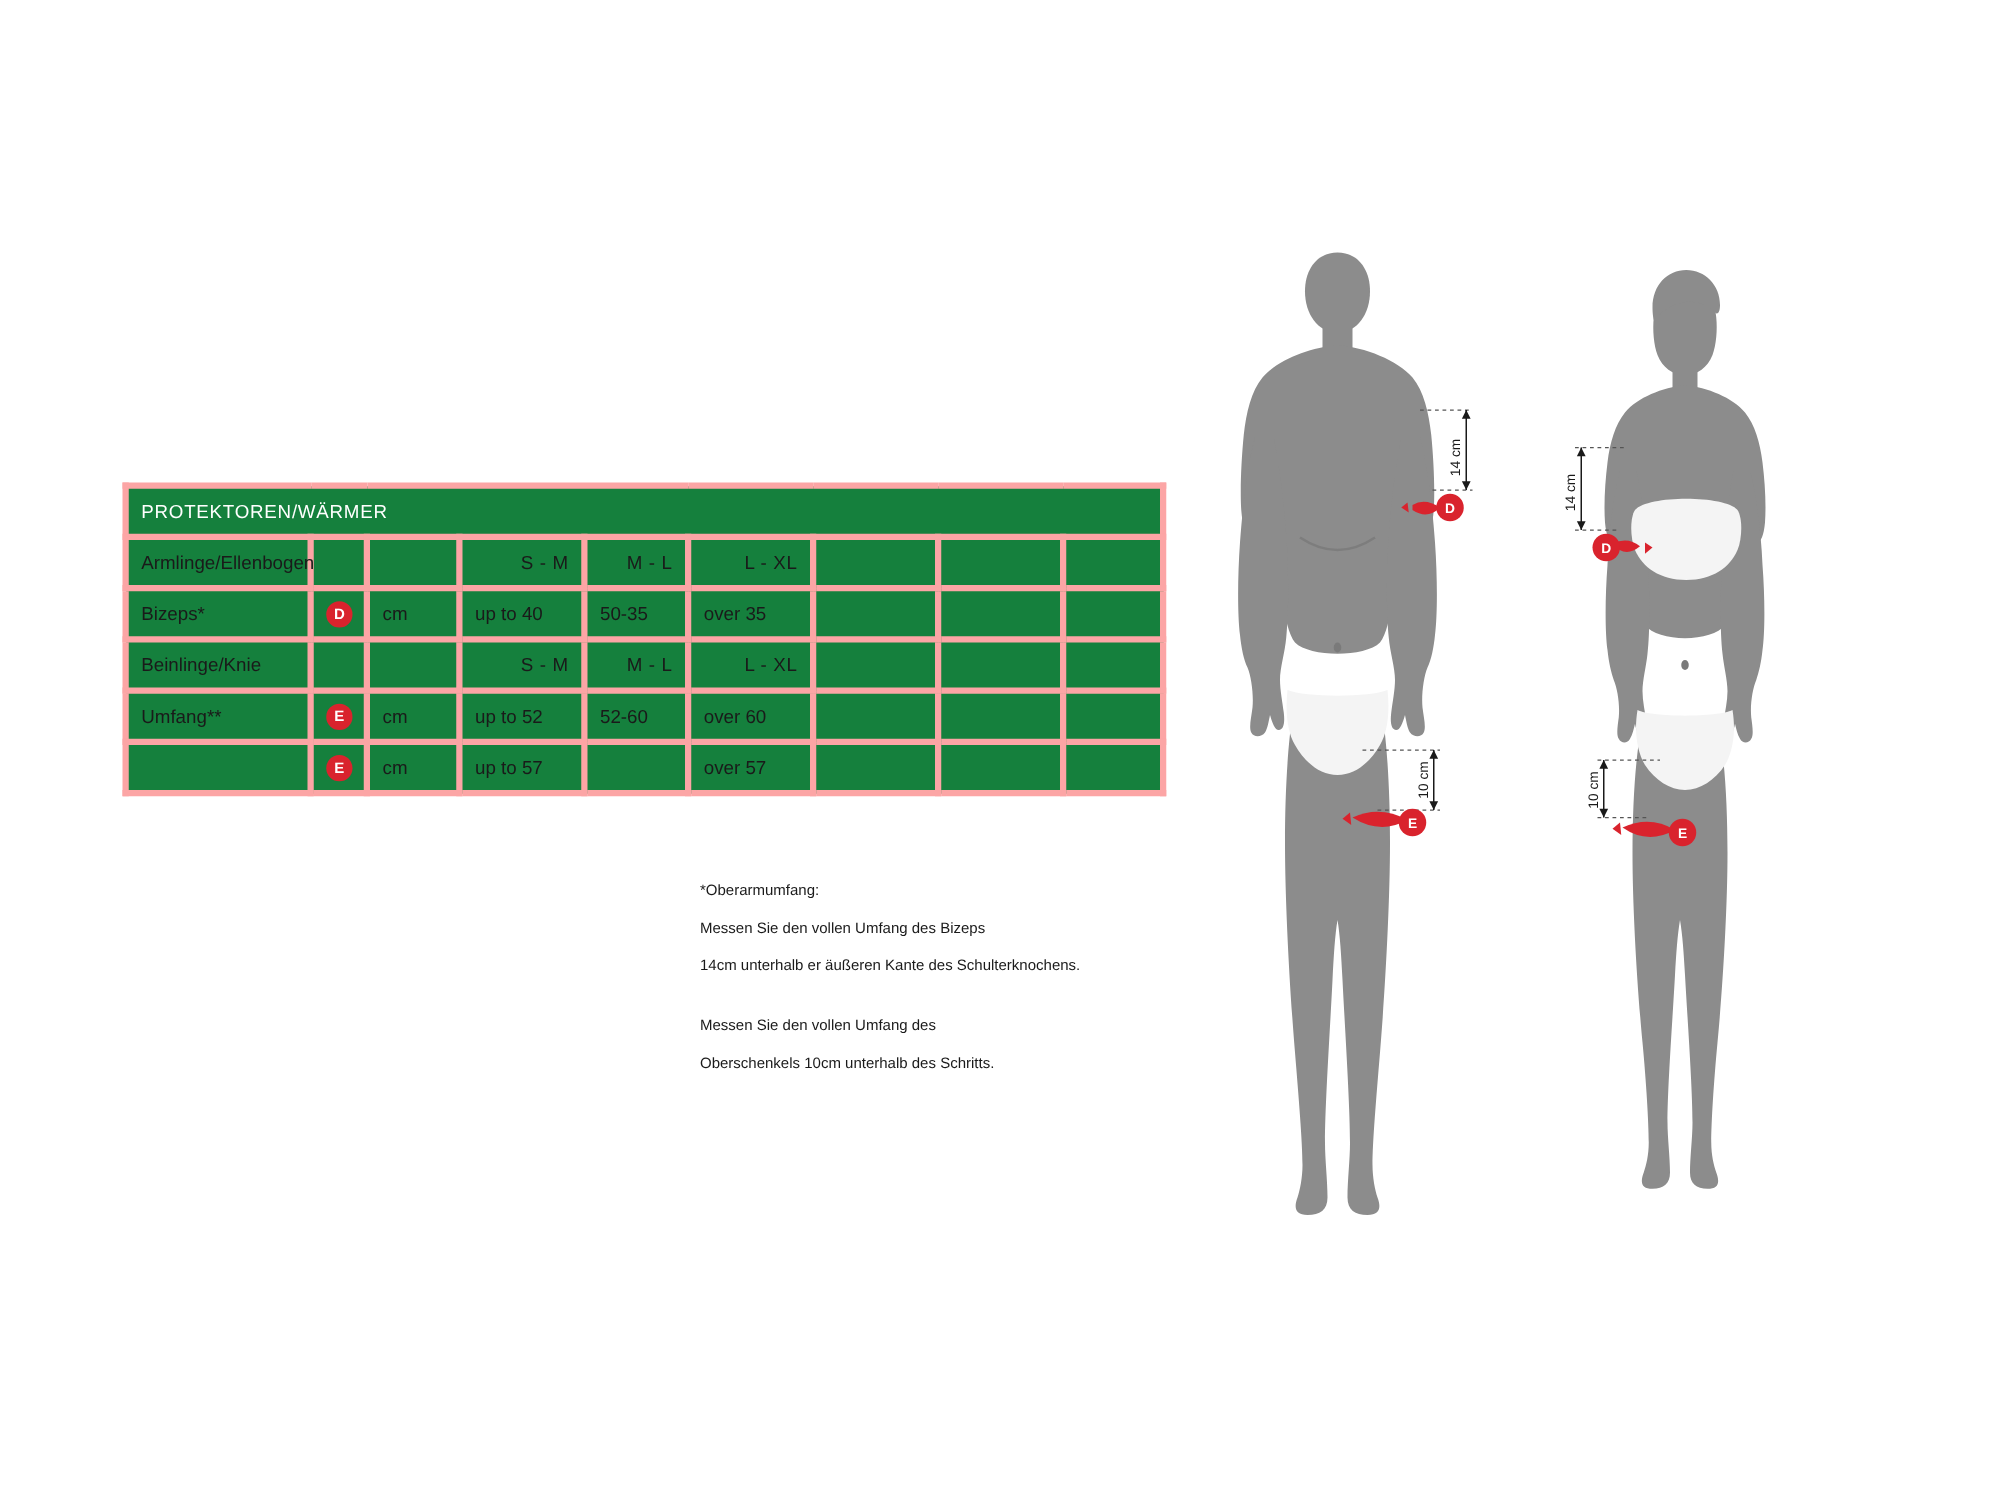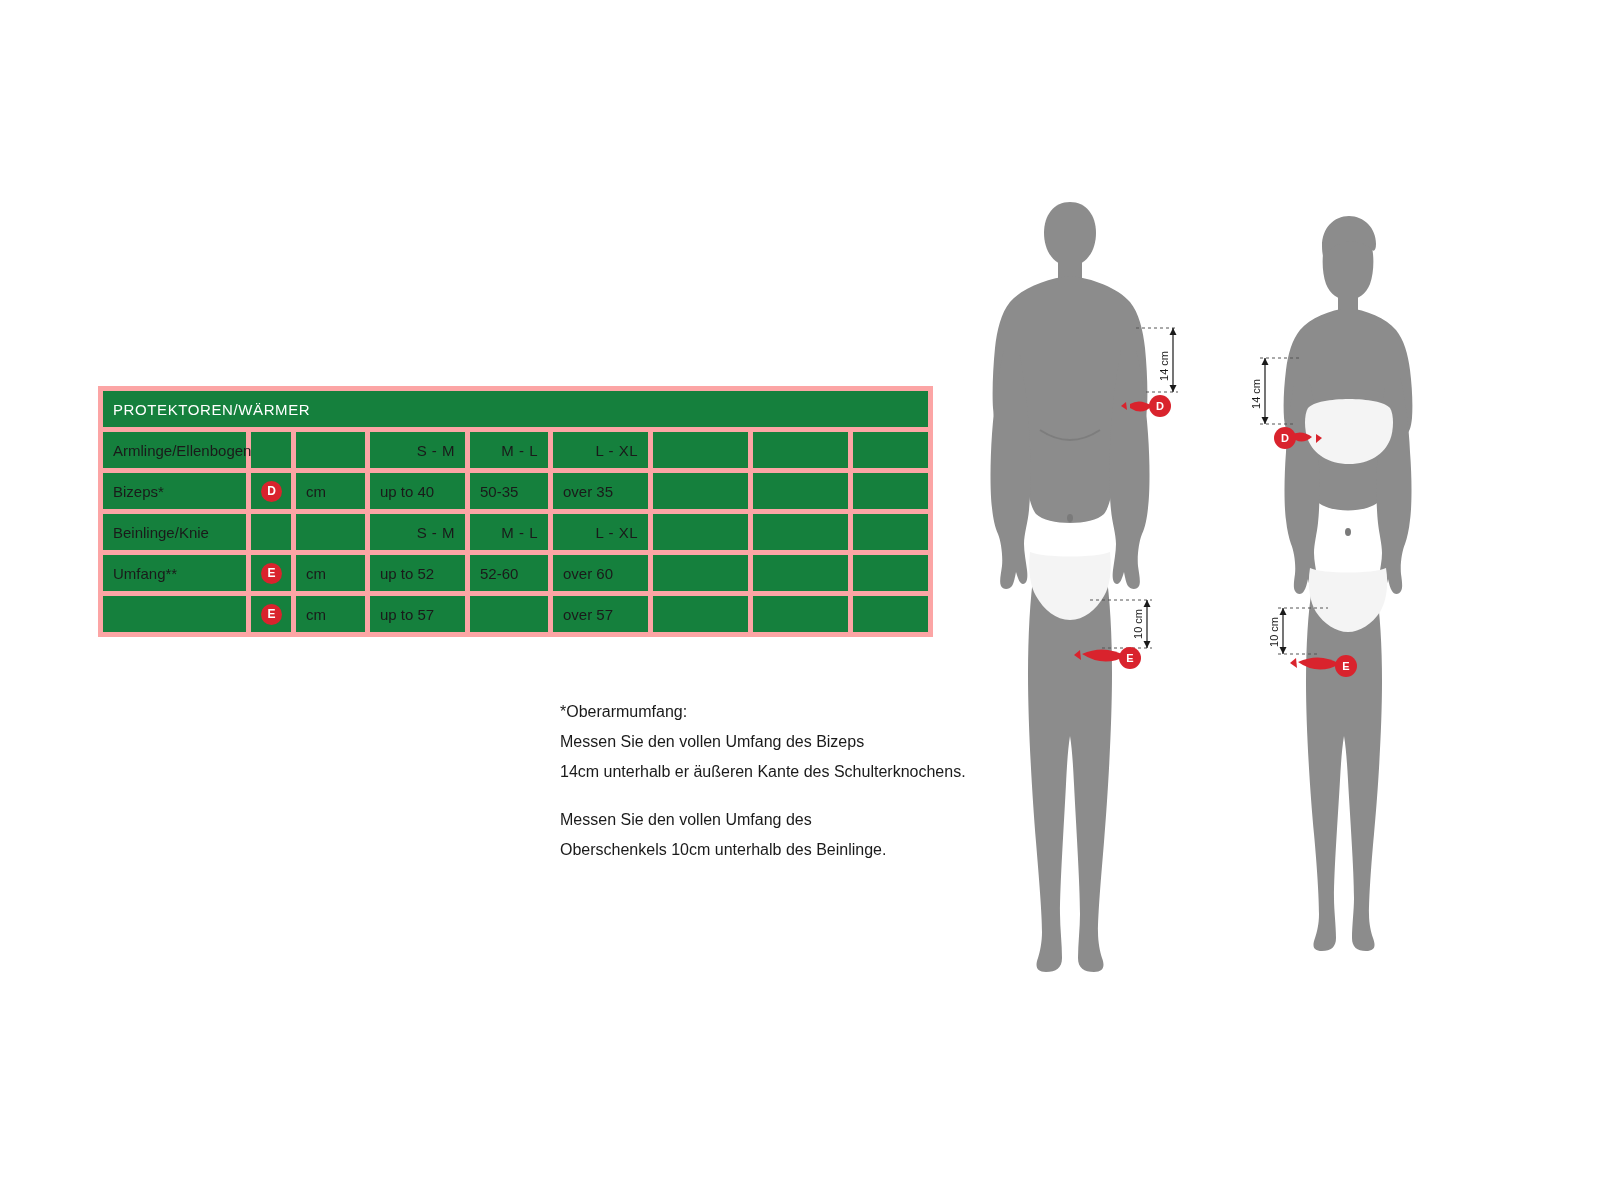--- a/index.html
+++ b/index.html
@@ -74,21 +74,21 @@
   }
 
   
 
   
   .notes {
     position: absolute;
     left: 560px;
     top: 700px;
     width: 520px;
-    font-size: 16px;
+    font-size: 12px;
     line-height: 24px;
     color: #1a1a1a;
   }
   .notes p { margin: 0 0 6px 0; }
   .notes .gap { height: 18px; }
 
   
   .figures {
     position: absolute;
     left: 960px;
@@ -193,21 +193,21 @@
     </tbody>
   </table>
 </div>
 
 <div class="notes">
   <p>*Oberarmumfang:</p>
   <p>Messen Sie den vollen Umfang des Bizeps</p>
   <p>14cm unterhalb er äußeren Kante des Schulterknochens.</p>
   <div class="gap"></div>
   <p>Messen Sie den vollen Umfang des</p>
-  <p>Oberschenkels 10cm unterhalb des Beinlinge.</p>
+  <p>Oberschenkels 10cm unterhalb des Schritts.</p>
 </div>
 
 <div class="figures">
   <svg class="fig-svg" width="560" height="840" viewBox="0 0 560 840" xmlns="http://www.w3.org/2000/svg">
 
     <g>
 
       <path fill="#8c8c8c" d="M110 22 c16 0 26 13 26 31 c0 18 -10 33 -26 33 c-16 0 -26 -15 -26 -33 c0 -18 10 -31 26 -31 z"></path>
 
       <path fill="#8c8c8c" d="M98 80 h24 v26 h-24 z"></path>

